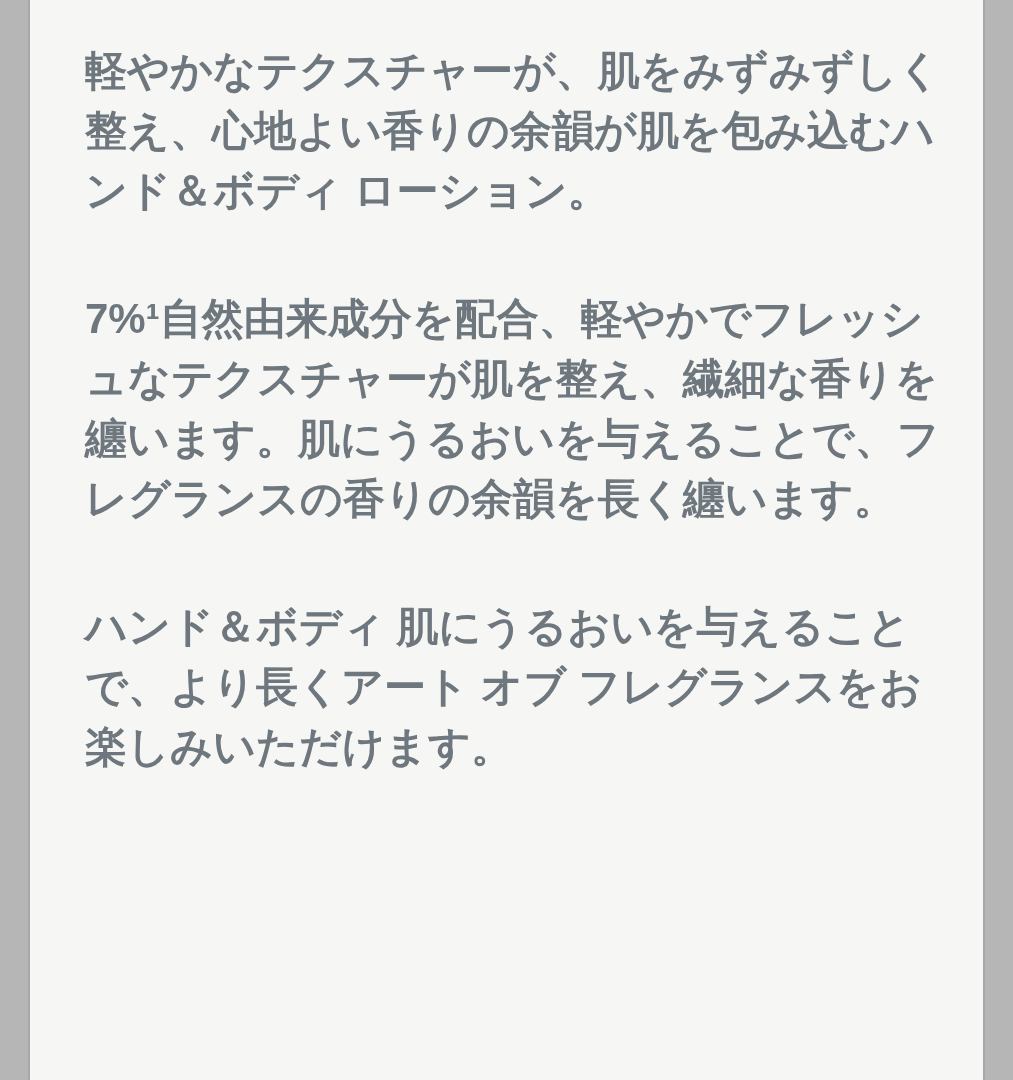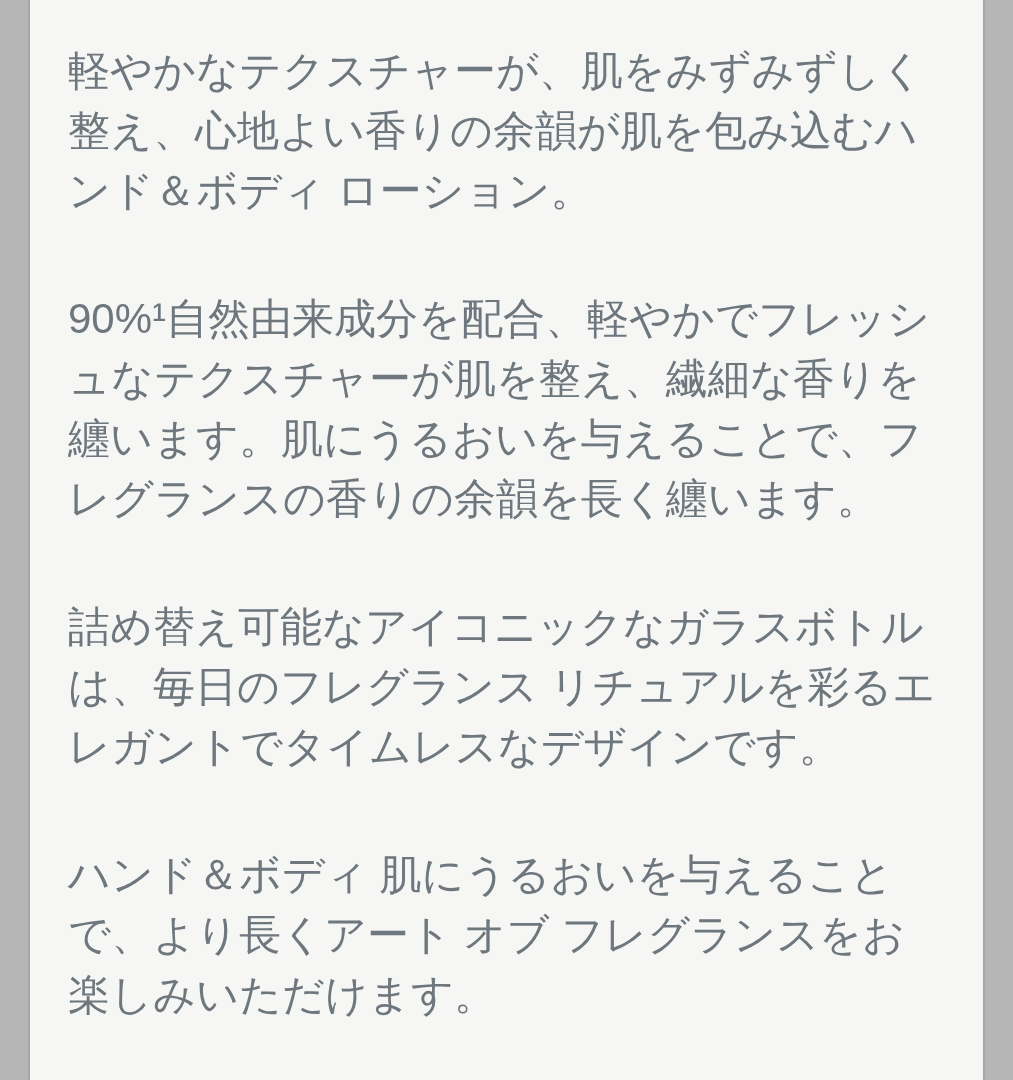--- a/index.html
+++ b/index.html
@@ -31,36 +31,35 @@
     flex: 1 1 auto;
     height: 100%;
     background: var(--panel-color);
     border-left: 2px solid var(--edge-color);
     border-right: 2px solid var(--edge-color);
     padding: 41px 36px 0 38px;
     overflow: hidden;
   }
   .panel p {
     font-size: 42px;
-    font-weight: 400;
+    font-weight: 700;
     line-height: 60px;
     color: var(--text-color);
     letter-spacing: 0px;
-    margin: 0 0 68px 0;
+    margin: 0 0 68px 17px;
     text-align: left;
     overflow-wrap: break-word;
     word-break: normal;
     line-break: normal;
   }
 </style>
 </head>
 <body>
 
 <div class="viewport">
   <div class="gutter"></div>
   <div class="panel">
     <p>軽やかなテクスチャーが、肌をみずみずしく整え、心地よい香りの余韻が肌を包み込むハンド＆ボディ ローション。</p>
-    <p>90%¹自然由来成分を配合、軽やかでフレッシュなテクスチャーが肌を整え、繊細な香りを纏います。肌にうるおいを与えることで、フレグランスの香りの余韻を長く纏います。</p>
-    <p>詰め替え可能なアイコニックなガラスボトルは、毎日のフレグランス リチュアルを彩るエレガントでタイムレスなデザインです。</p>
+    <p>7%¹自然由来成分を配合、軽やかでフレッシュなテクスチャーが肌を整え、繊細な香りを纏います。肌にうるおいを与えることで、フレグランスの香りの余韻を長く纏います。</p>
     <p>ハンド＆ボディ 肌にうるおいを与えることで、より長くアート オブ フレグランスをお楽しみいただけます。</p>
   </div>
   <div class="gutter"></div>
 </div>
 
 </body></html>

